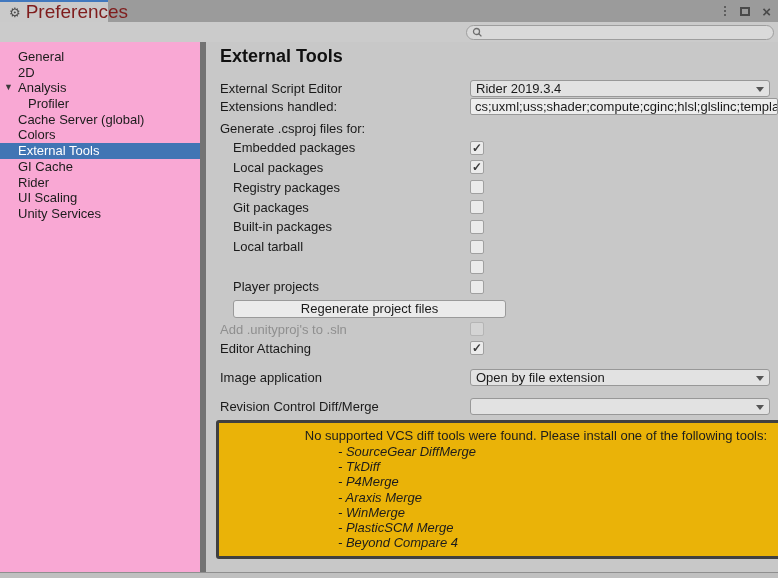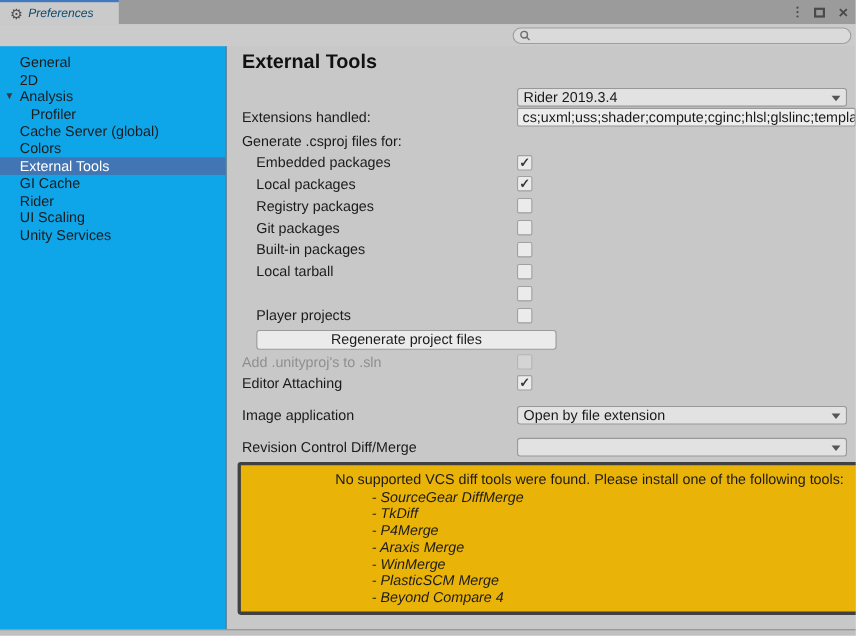--- a/index.html
+++ b/index.html
@@ -6,36 +6,36 @@
   html,body { width:778px; height:578px; }
   body { font-family:"Liberation Sans", sans-serif; font-size:13px; color:#1a1a1a; }
 
   .window { position:relative; width:778px; height:578px; background:#c8c8c8; overflow:hidden; }
 
   
   .titlebar { position:absolute; left:0; top:0; width:778px; height:22px; background:#9b9b9b; }
   .tab { position:absolute; left:0; top:0; width:108px; height:22px; background:#cacaca;
          border-top:2px solid #4178be; display:flex; align-items:center; padding-left:9px; gap:5px; }
   .tab .gear { font-size:13px; color:#4c4c4c; line-height:1; }
-  .tab .tab-label { font-size:11px; color:#0c4a6e;font-style:italic; }
+  .tab .tab-label { font-size:19px; color:#7f1d1d; }
   .win-controls { position:absolute; right:0; top:0; height:22px; display:flex; align-items:center; padding-right:7px; }
   .kebab { display:inline-flex; flex-direction:column; gap:2px; margin-right:14px; cursor:pointer; }
   .kebab i { width:2px; height:2px; background:#4a4a4a; border-radius:50%; }
   .maxi { width:10px; height:9px; border:2px solid #4a4a4a; margin-right:12px; cursor:pointer; }
   .closex { font-size:15px; font-weight:bold; color:#4a4a4a; line-height:1; cursor:pointer; }
 
   
   .toolbar { position:absolute; left:0; top:22px; width:778px; height:20px; background:#cbcbcb; }
   .searchbox { position:absolute; right:4px; top:3px; width:308px; height:15px; background:#dadada;
                border:1px solid #9e9e9e; border-radius:8px; display:flex; align-items:center; padding-left:5px; }
   .searchbox svg { display:block; }
 
   
-  .sidebar { position:absolute; left:0; top:42px; width:206px; height:530px; background:#0ea5e9;
-             border-right:1px solid #737373; padding-top:7px; }
+  .sidebar { position:absolute; left:0; top:42px; width:206px; height:530px; background:#f9a8d4;
+             border-right:6px solid #737373; padding-top:7px; }
   .side-item { position:relative; height:15.7px; line-height:15.7px; padding-left:18px; font-size:13px;
                color:#1c1c1c; white-space:nowrap; cursor:default; }
   .side-item.indented { padding-left:28px; }
   .side-item.selected { background:#4175b4; color:#ffffff; }
   .side-item .fold { position:absolute; left:4px; top:0; font-size:9px; color:#3a3a3a; line-height:15.7px; }
 
   
   .main { position:absolute; left:207px; top:42px; width:571px; height:530px; background:#c8c8c8; }
   .main-title { position:absolute; left:13px; top:4px; font-size:18px; font-weight:bold; color:#111; }
 
@@ -158,20 +158,21 @@
 
   <div class="side-item">
     
     <span class="side-label">Unity Services</span>
   </div>
 </div>
 
   <div class="main">
     <div class="main-title">External Tools</div>
 
+    <div class="flabel" style="top:39px">External Script Editor</div>
     <div class="dropdown" style="top:38px">
       <span>Rider 2019.3.4</span>
       <span class="arrow"></span>
     </div>
 
     <div class="flabel" style="top:57px">Extensions handled:</div>
     <div class="textfield" style="top:56px">cs;uxml;uss;shader;compute;cginc;hlsl;glslinc;template</div>
 
     <div class="flabel" style="top:79px">Generate .csproj files for:</div>
 

